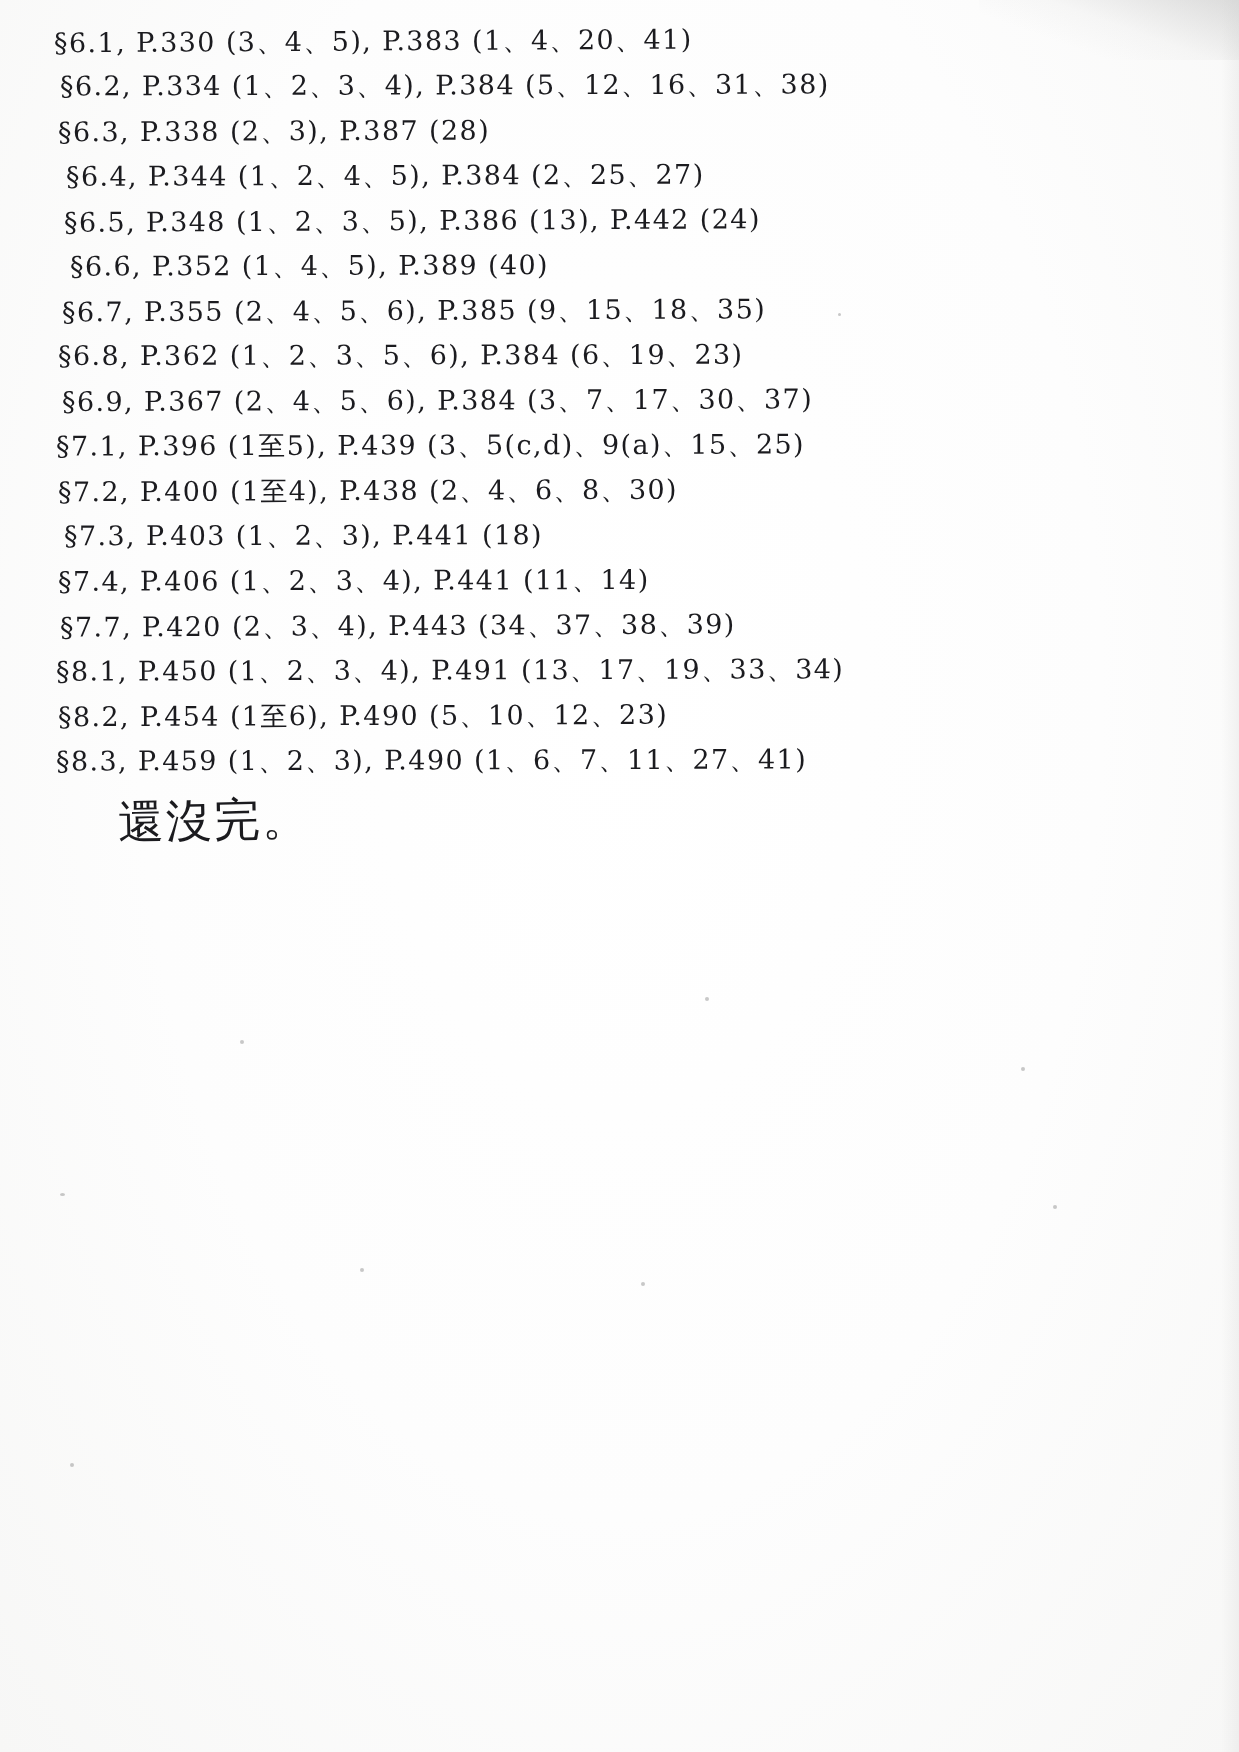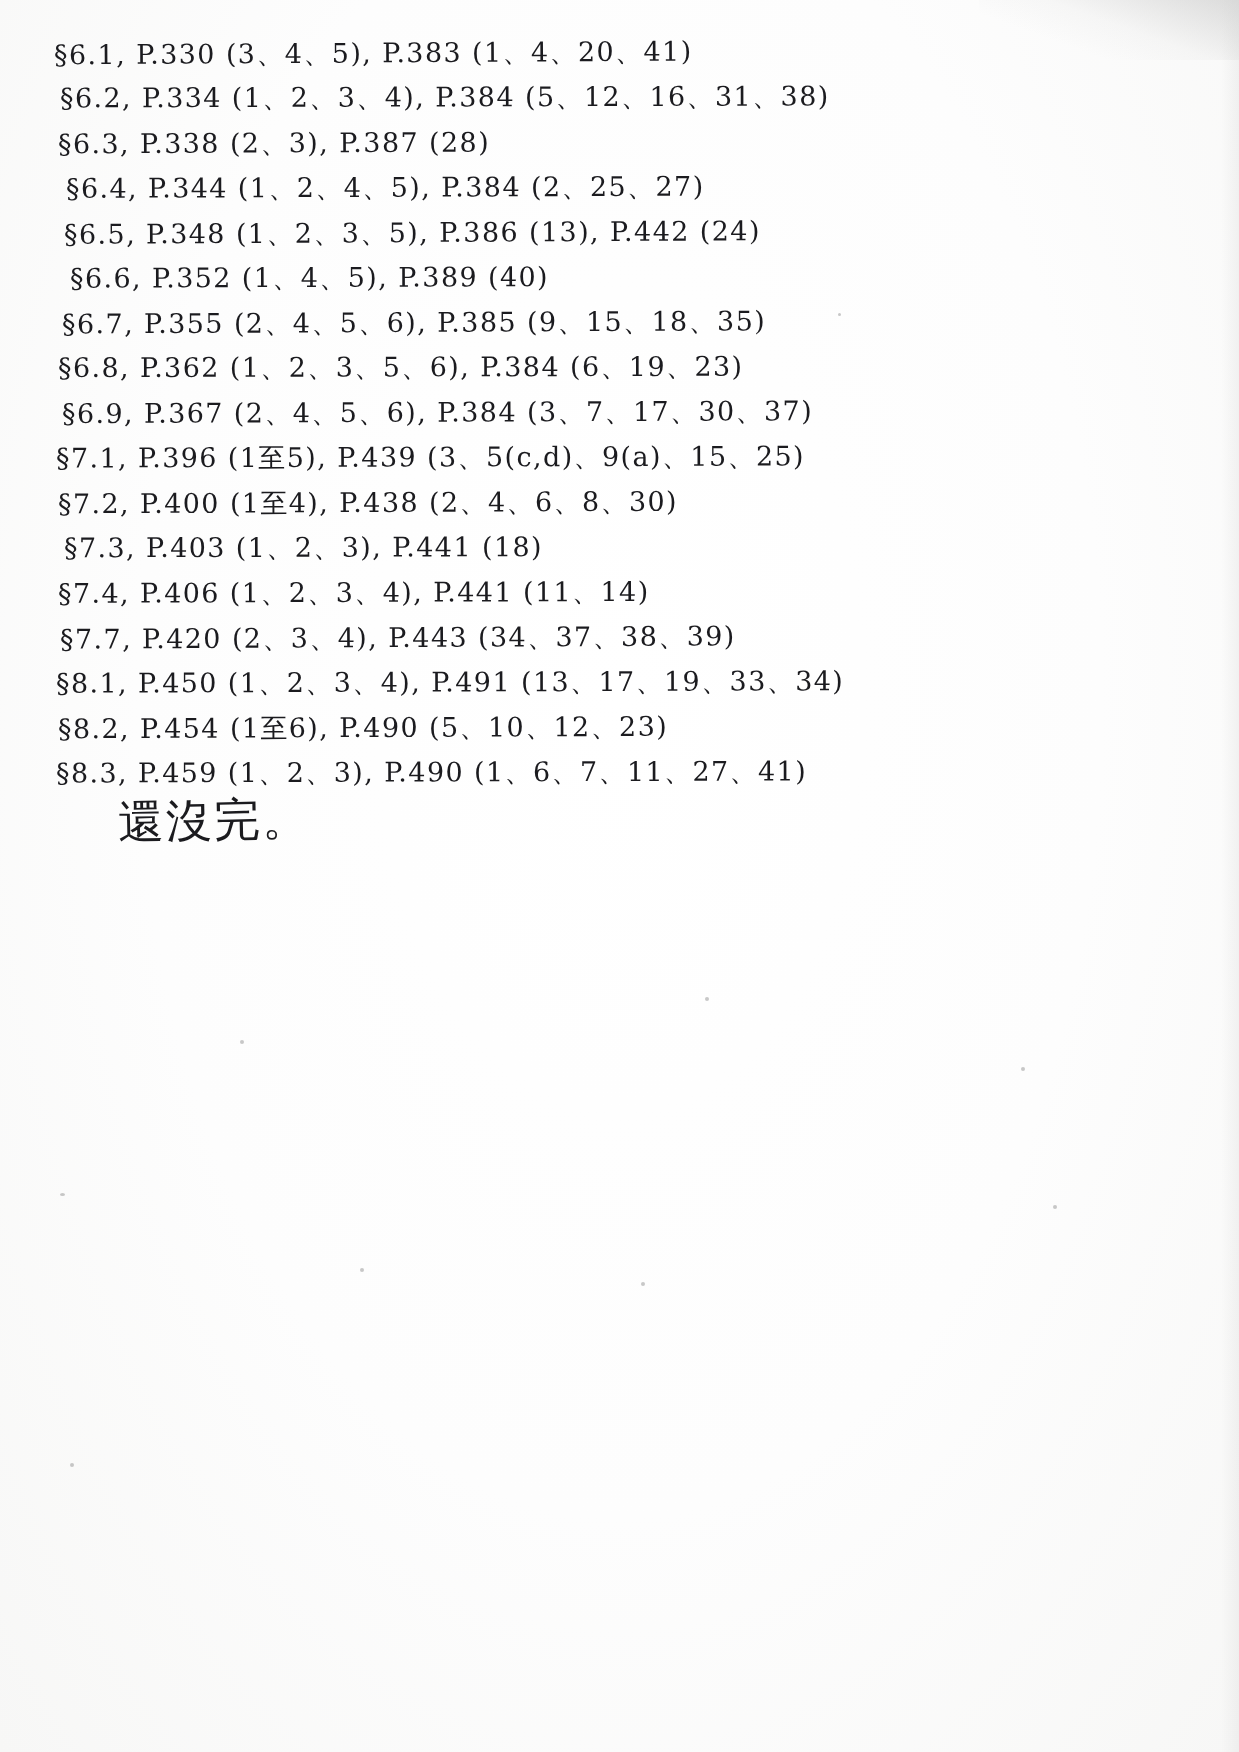--- a/index.html
+++ b/index.html
@@ -40,21 +40,21 @@
     width: 18px;
     height: 1752px;
     background: linear-gradient(90deg, rgba(255,255,255,0) 0%, rgba(210,210,210,0.25) 100%);
     pointer-events: none;
   }
 
   
   .handwriting {
     position: absolute;
     left: 48px;
-    top: 20px;
+    top: 8px;
     width: 1100px;
   }
 
   .line {
     color: #1b1b1f;
     font-family: "DejaVu Serif", serif;
     font-size: 27px;
     letter-spacing: 1.4px;
     white-space: nowrap;
     line-height: 1.0;

